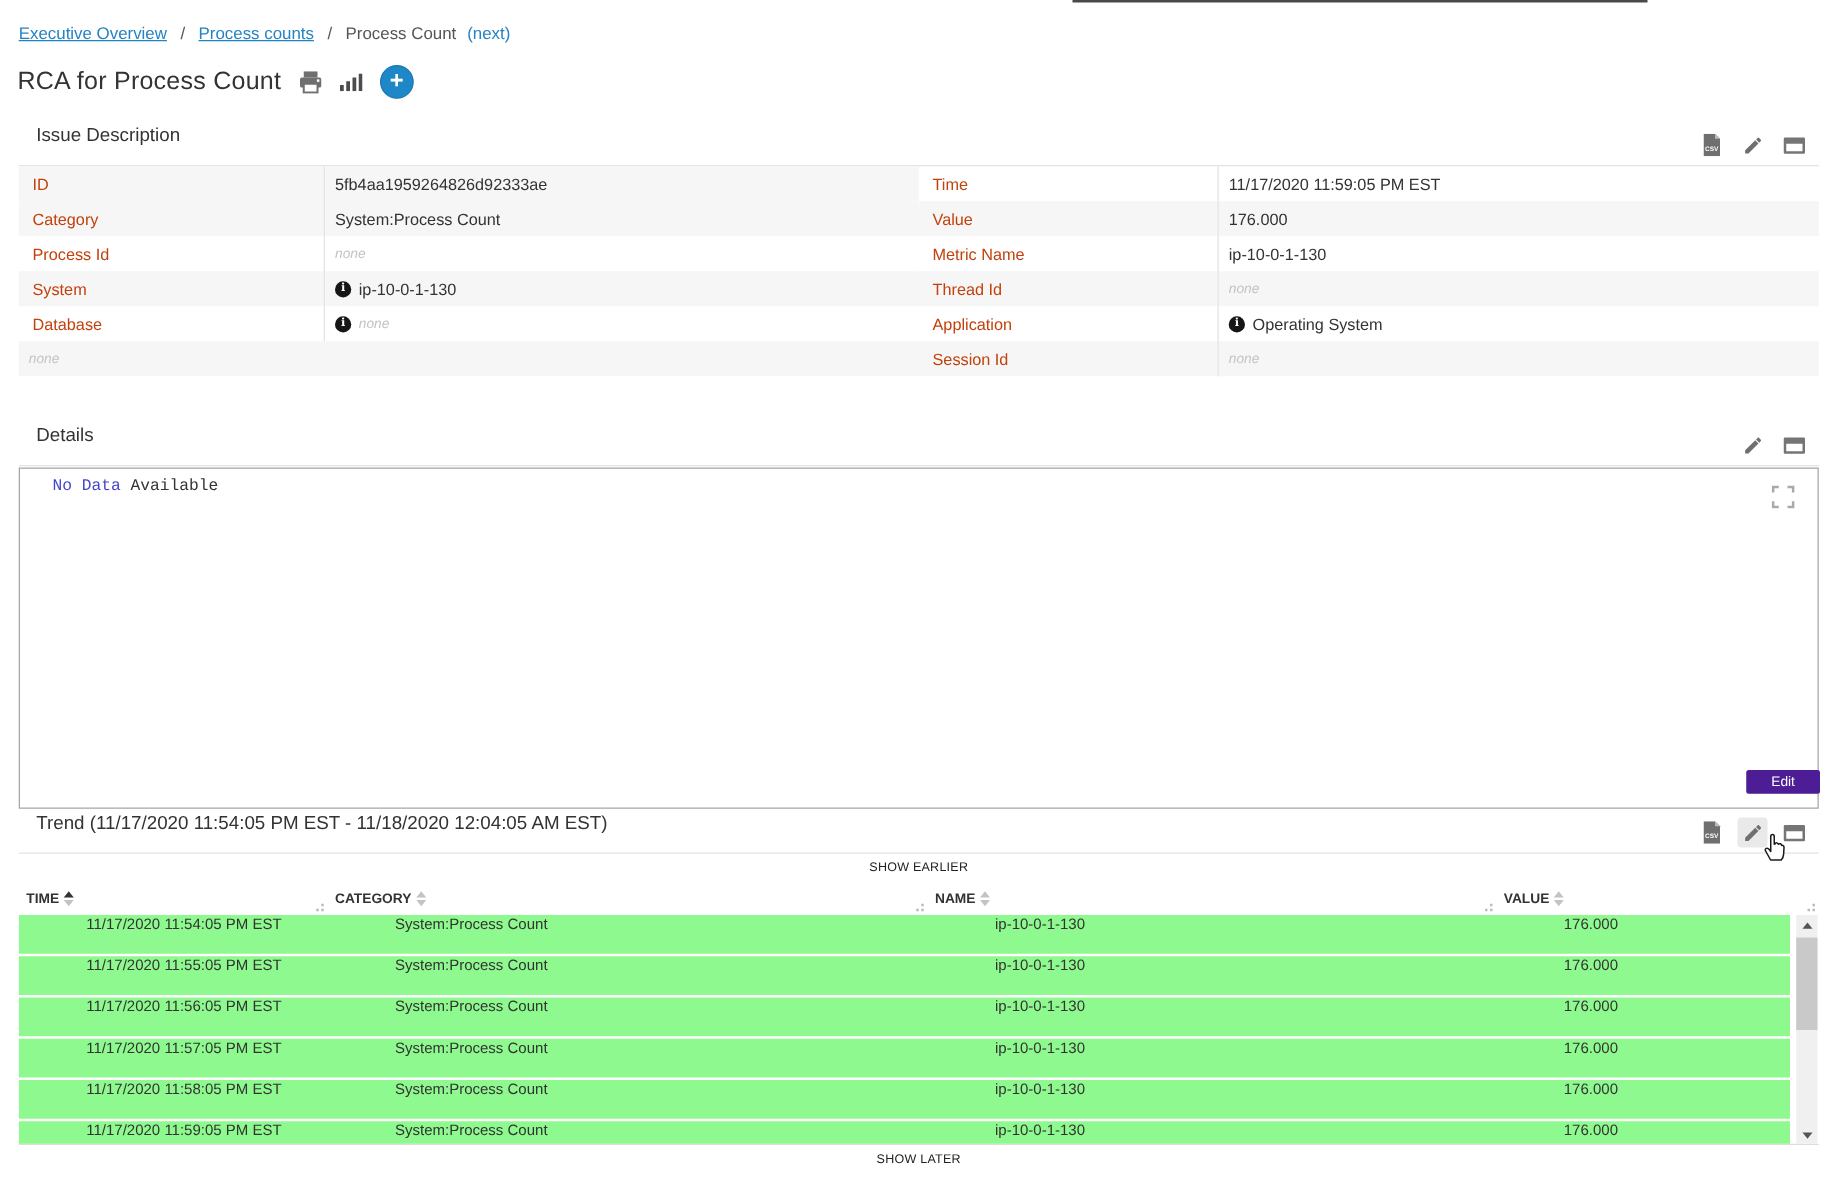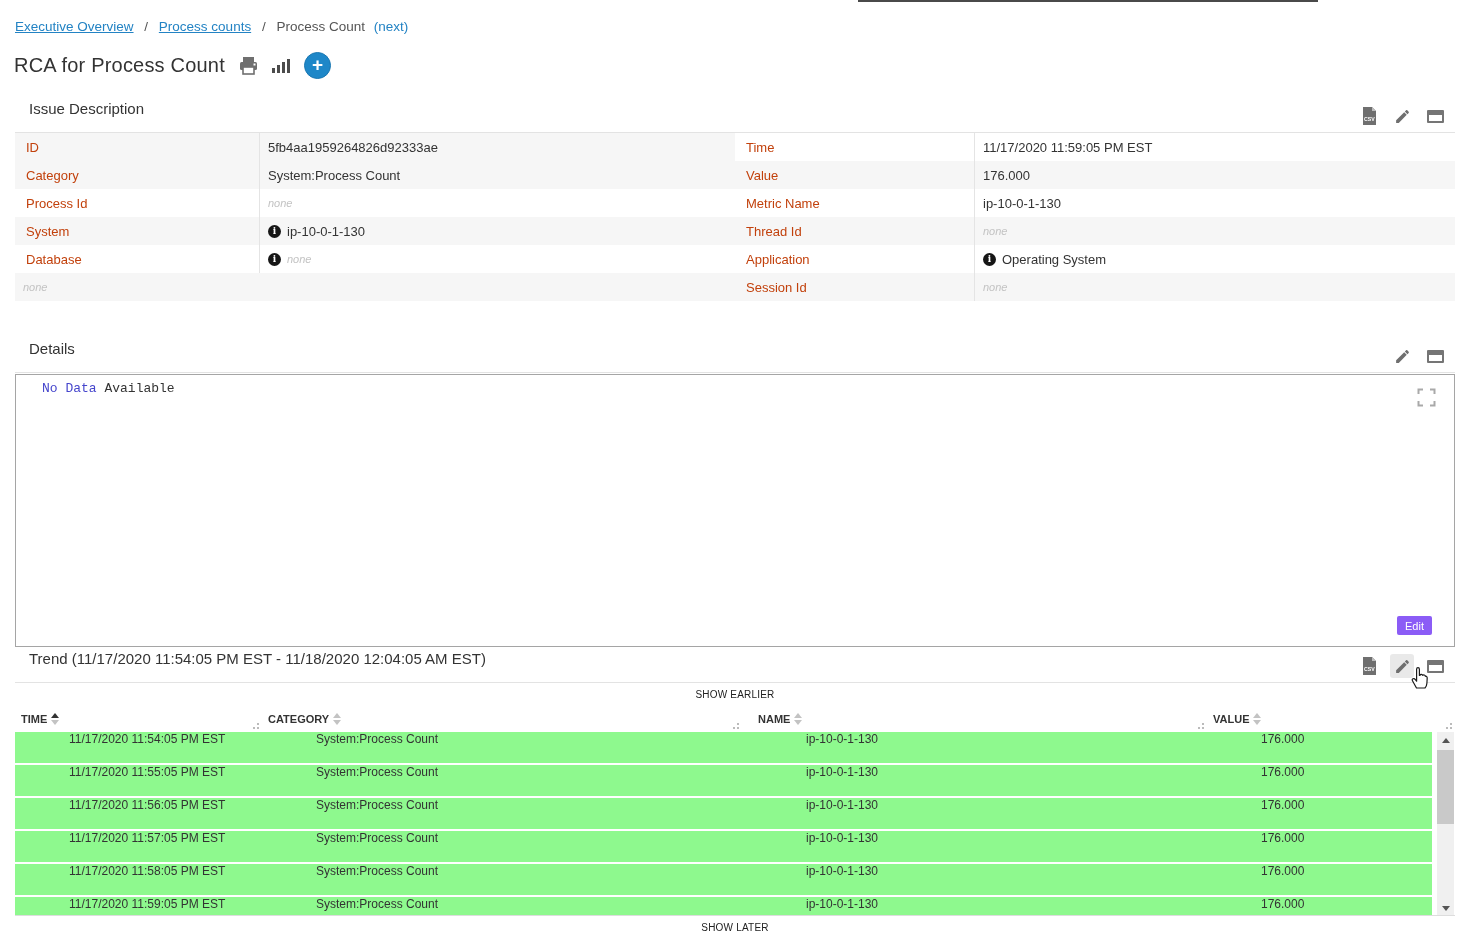--- a/index.html
+++ b/index.html
@@ -58,30 +58,30 @@
 
   
   #details-panel { top:340px; }
   .details-box { position:relative; margin-top:1px; height:273px; border:1px solid #a5a5a5; background:#fff; }
   .details-text { position:absolute; left:26px; top:6px; font-family:Liberation Mono, monospace;
     font-size:13px; }
   .details-text .hl { color:#4545cc; }
   .expand-ic { position:absolute; right:18px; top:13px; cursor:pointer; }
 
   
-  .edit-tooltip { position:absolute; left:1397px; top:616px; min-width:34px; height:19px; padding:0 8px;
-    background:#8b5cf6; color:#fff; font-size:11px; border-radius:2px;
+  .edit-tooltip { position:absolute; left:1397px; top:616px; min-width:34px; height:19px; padding:0 20px;
+    background:#4c1d95; color:#fff; font-size:11px; border-radius:2px;
     display:flex; align-items:center; justify-content:center; z-index:30; }
 
   
   #trend-panel { top:650px; }
   .show-link { text-align:center; font-size:10px; color:#222; padding:6px 0 5px 0; cursor:pointer; letter-spacing:.2px; }
   .thead { display:flex; height:27px; align-items:center; font-size:11px; font-weight:700; color:#333; }
   .th { position:relative; height:100%; display:flex; align-items:center; gap:4px; padding-left:6px; }
-  .c-time { width:247px; } .c-cat { width:480px; } .c-name { width:455px;margin-left:10px; } .c-val { flex:1; }
+  .c-time { width:247px; } .c-cat { width:480px; } .c-name { width:455px; } .c-val { flex:1; }
   .sortbox { display:inline-flex; flex-direction:column; gap:2px; }
   .tri-up { width:0; height:0; border-left:4px solid transparent; border-right:4px solid transparent; border-bottom:5px solid #c3c3c3; }
   .tri-down { width:0; height:0; border-left:4px solid transparent; border-right:4px solid transparent; border-top:5px solid #c3c3c3; }
   .sorted-asc .tri-up { border-bottom-color:#333; }
   .grip { position:absolute; right:3px; bottom:3px; width:2px; height:2px; background:#bbb;
     box-shadow:-4px 0 #bbb, 0 -4px #bbb; }
 
   .scroll-area { position:relative; height:184px; overflow:hidden; border-bottom:1px solid #ddd; }
   .rows { width:1417px; }
   .trow { display:flex; align-items:flex-start; height:31px; margin-bottom:2px; background:#8ef98e; font-size:12px; color:#333; cursor:pointer;padding-left:48px; }

